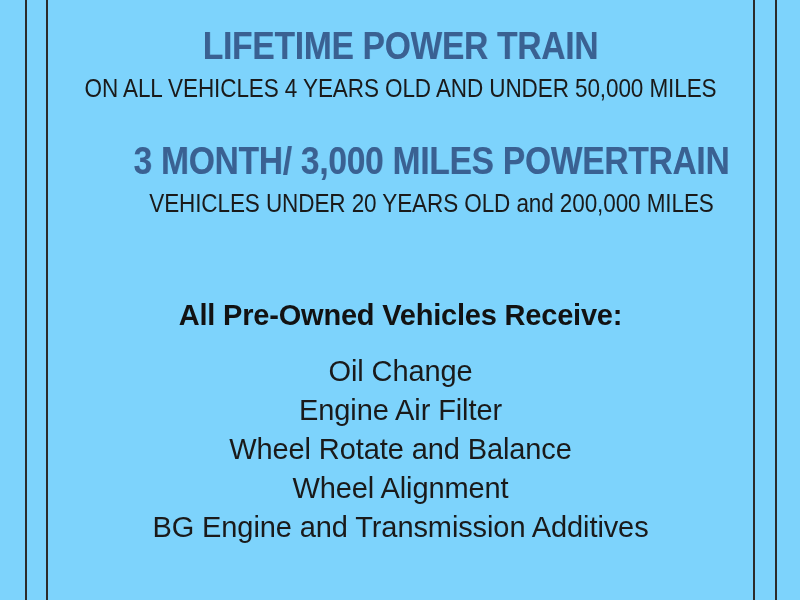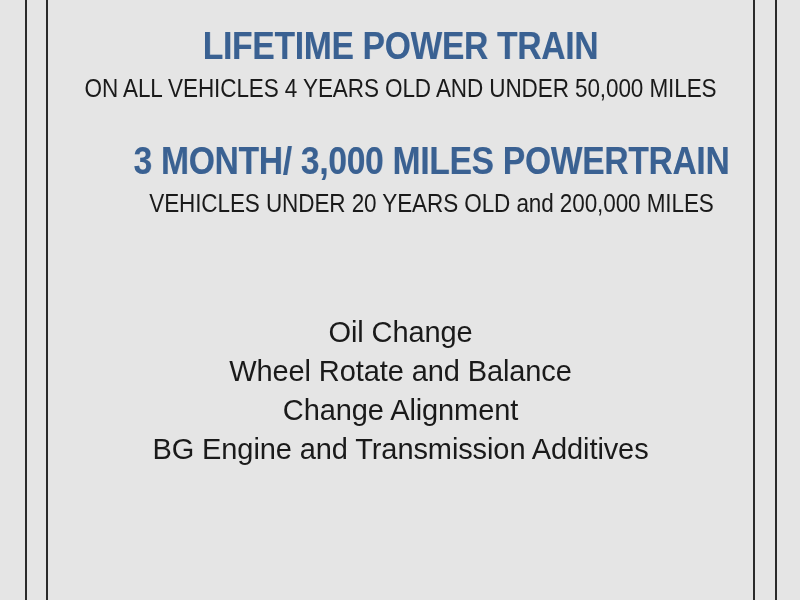--- a/index.html
+++ b/index.html
@@ -12,21 +12,21 @@
     height: 600px;
     background: #ffffff;
     font-family: "Liberation Sans", sans-serif;
     overflow: hidden;
   }
 
   #flyer {
     position: relative;
     width: 800px;
     height: 600px;
-    background: #e5e5e5;
+    background: #7dd3fc;
     overflow: hidden;
   }
 
   
   .rule {
     position: absolute;
     top: 0;
     height: 600px;
     width: 2px;
     background: #2b2b2b;
@@ -102,21 +102,21 @@
   }
   .service-item {
     color: #1a1a1a;
     font-family: "Liberation Sans", sans-serif;
     font-weight: 400;
     font-size: 29px;
     line-height: 39px;
     letter-spacing: -0.1px;
     white-space: nowrap;
   }
-  .service-list li:first-child { margin-top: 12px; }
+  .service-list li:first-child { margin-top: 22px; }
 </style>
 </head>
 <body>
 
 <div id="flyer">
 
   <div class="rule rule-left-outer"></div>
   <div class="rule rule-left-inner"></div>
   <div class="rule rule-right-inner"></div>
   <div class="rule rule-right-outer"></div>
@@ -127,22 +127,24 @@
       <div class="headline">LIFETIME POWER TRAIN</div>
       <div class="subline">ON ALL VEHICLES 4 YEARS OLD AND UNDER 50,000 MILES</div>
     </div>
 
     <div class="block-2">
       <div class="headline">3 MONTH/ 3,000 MILES POWERTRAIN</div>
       <div class="subline">VEHICLES UNDER 20 YEARS OLD and 200,000 MILES</div>
     </div>
 
     <div class="services">
+      <div class="services-title">All Pre-Owned Vehicles Receive:</div>
       <ul class="service-list">
         <li class="service-item">Oil Change</li>
+        <li class="service-item">Engine Air Filter</li>
         <li class="service-item">Wheel Rotate and Balance</li>
-        <li class="service-item">Change Alignment</li>
+        <li class="service-item">Wheel Alignment</li>
         <li class="service-item">BG Engine and Transmission Additives</li>
       </ul>
     </div>
 
   </div>
 </div>
 
 </body></html>

